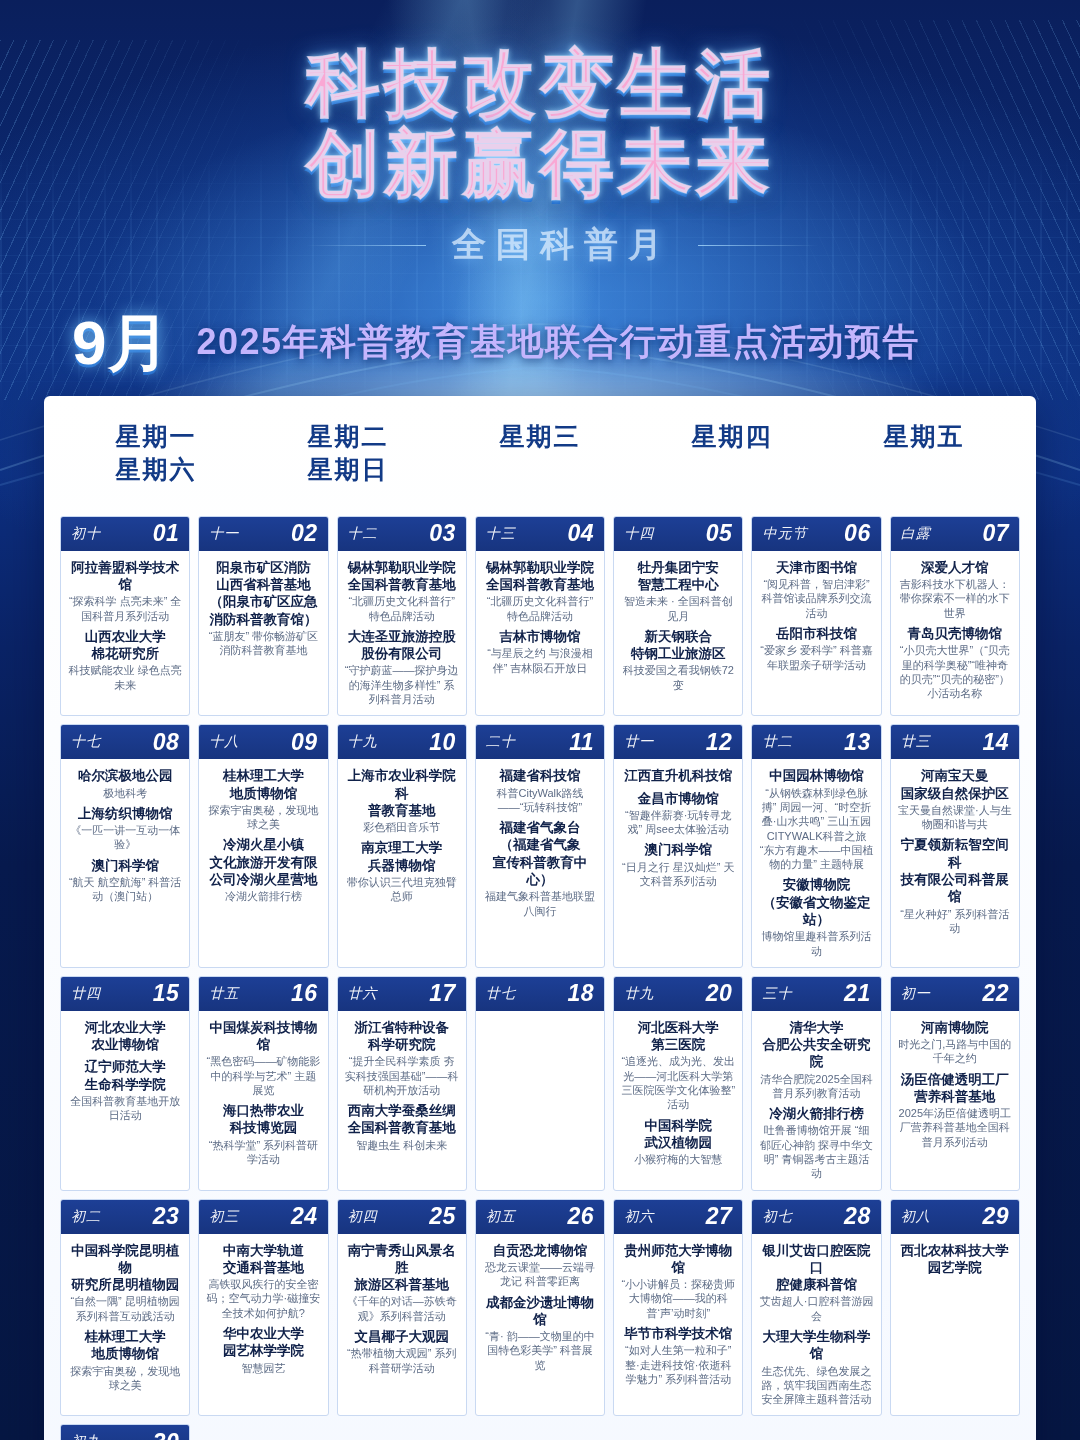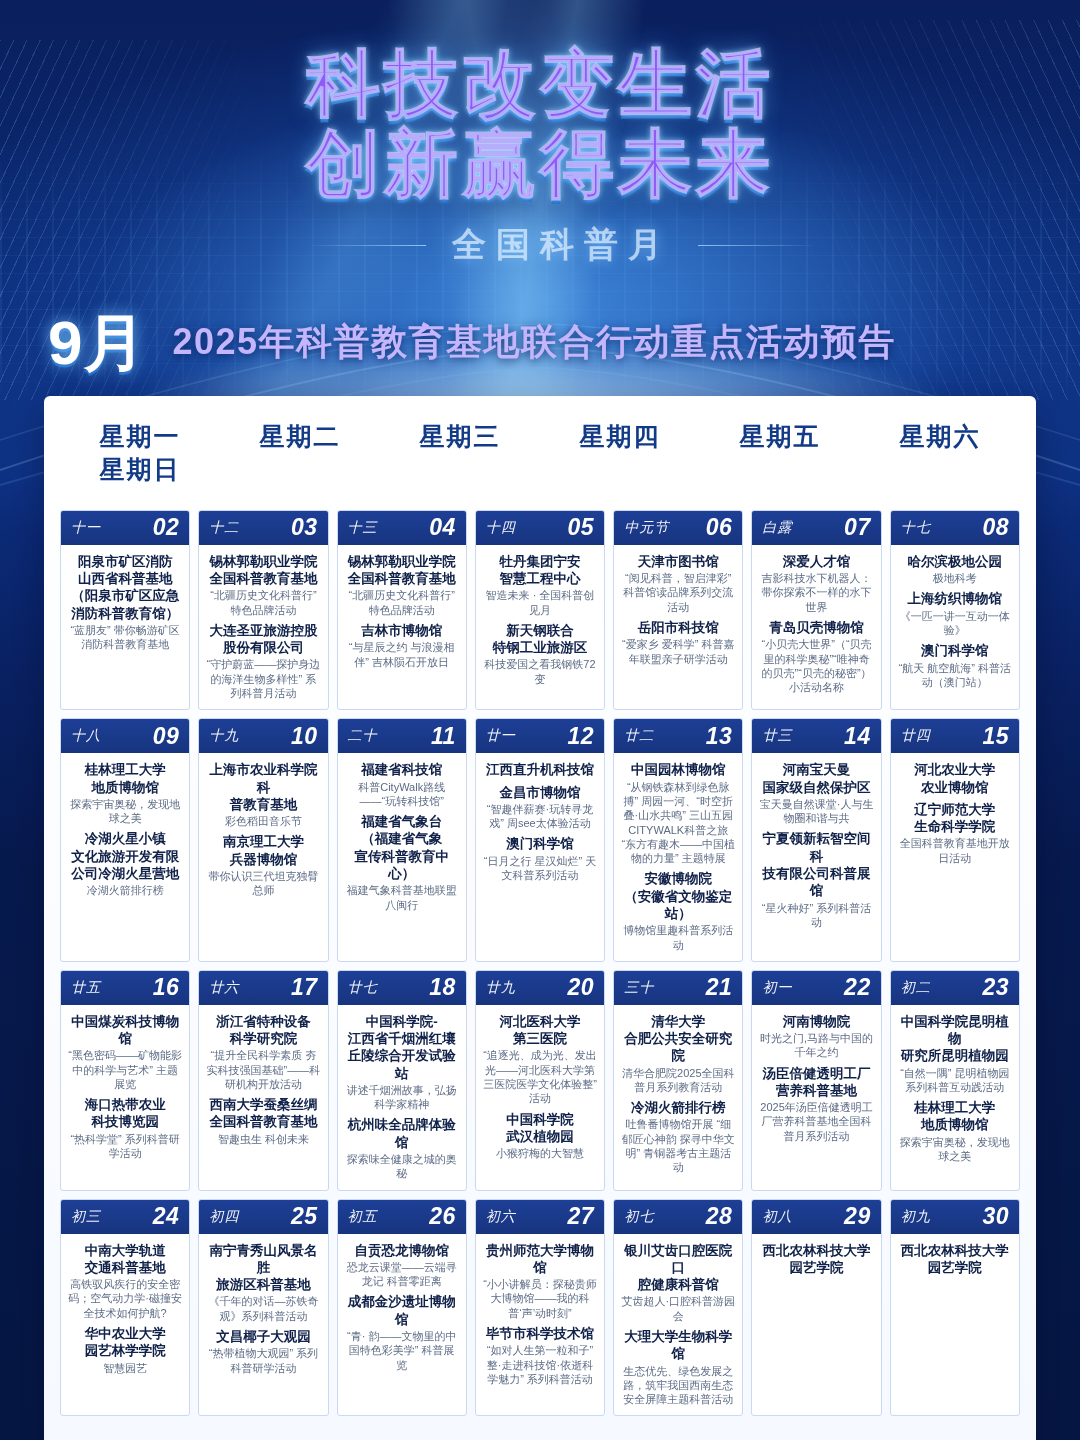--- a/index.html
+++ b/index.html
@@ -55,21 +55,21 @@
     background:repeating-linear-gradient(65deg, rgba(130,200,255,.20) 0 1px, rgba(0,0,0,0) 1px 13px);
     mask-image:linear-gradient(270deg,#000,rgba(0,0,0,0));
     -webkit-mask-image:linear-gradient(270deg,#000,rgba(0,0,0,0));
   }
 
   
   .hero { position:relative; padding-top:44px; text-align:center; }
   .hero h1 {
     margin:0; font-size:74px; line-height:1.08; letter-spacing:4px;
     font-weight:bold; font-family:"Liberation Sans", sans-serif;
-    color:#8b5cf6;
+    color:#f9a8d4;
     text-shadow:
       0 0 6px rgba(160,220,255,.9),
       0 0 22px rgba(90,170,255,.85),
       0 4px 0 #1763c8,
       0 8px 18px rgba(0,20,60,.6);
     -webkit-text-stroke:1px rgba(220,240,255,.55);
   }
   .hero h1 .l2 { display:block; }
   .hero .sub {
     margin-top:18px;
@@ -81,21 +81,21 @@
   .hero .sub-wrap { position:relative; display:inline-block; padding:0 26px; }
   .hero .sub-wrap:before, .hero .sub-wrap:after{
     content:""; position:absolute; top:50%; width:120px; height:1px;
     background:linear-gradient(90deg, rgba(170,220,255,0), rgba(170,220,255,.8));
   }
   .hero .sub-wrap:before { left:-120px; }
   .hero .sub-wrap:after { right:-120px; transform:scaleX(-1); }
 
   
   .monthbar {
-    position:relative; margin-top:44px; padding-left:48px;
+    position:relative; margin-top:44px; padding-left:72px;
     display:flex; align-items:center; gap:26px;
   }
   .month {
     font-size:62px; font-weight:bold; color:#ffffff; line-height:1;
     text-shadow:0 0 16px rgba(120,200,255,.95), 0 3px 0 #1c64c9;
     letter-spacing:1px;
   }
   .banner-title {
     font-size:36px; font-weight:bold; color:#c4b5fd; letter-spacing:1.5px;
     text-shadow:0 2px 10px rgba(0,30,90,.8);
@@ -103,22 +103,22 @@
 
   
   .cal-wrap {
     position:relative; margin:22px 44px 0 44px;
     background:linear-gradient(180deg,#ffffff 0%, #f4f8ff 100%);
     border-radius:6px;
     padding:14px 16px 24px 16px;
     box-shadow:0 10px 40px rgba(0,10,50,.45);
   }
   .dow {
-    display:grid; grid-template-columns:repeat(6,1fr);
-    padding:10px 0 24px 0;
+    display:grid; grid-template-columns:repeat(5,1fr);
+    padding:10px 0 30px 0;
   }
   .dow div {
     text-align:center; font-size:25px; font-weight:bold; color:#123a86;
     letter-spacing:2px;
   }
   .grid {
     display:grid; grid-template-columns:repeat(7,1fr);
     gap:8px 8px;
   }
   .cell {
@@ -186,20 +186,36 @@
     <div>星期二</div>
     <div>星期三</div>
     <div>星期四</div>
     <div>星期五</div>
     <div>星期六</div>
     <div>星期日</div>
   </div>
   <div class="grid" id="calendar-grid">
       <div class="cell">
         <div class="cell-head">
+          <span class="lunar">初十</span>
+          <span class="daynum">01</span>
+        </div>
+        <div class="cell-body">
+          <div class="ev">
+            <div class="ev-org">阿拉善盟科学技术馆</div>
+            <div class="ev-desc">“探索科学 点亮未来” 全国科普月系列活动</div>
+          </div>
+          <div class="ev">
+            <div class="ev-org">山西农业大学<br>棉花研究所</div>
+            <div class="ev-desc">科技赋能农业 绿色点亮未来</div>
+          </div>
+        </div>
+      </div>
+      <div class="cell">
+        <div class="cell-head">
           <span class="lunar">十一</span>
           <span class="daynum">02</span>
         </div>
         <div class="cell-body">
           <div class="ev">
             <div class="ev-org">阳泉市矿区消防<br>山西省科普基地<br>（阳泉市矿区应急<br>消防科普教育馆）</div>
             <div class="ev-desc">“蓝朋友” 带你畅游矿区消防科普教育基地</div>
           </div>
         </div>
       </div>
@@ -446,30 +462,20 @@
           <div class="ev">
             <div class="ev-org">西南大学蚕桑丝绸<br>全国科普教育基地</div>
             <div class="ev-desc">智趣虫生 科创未来</div>
           </div>
         </div>
       </div>
       <div class="cell">
         <div class="cell-head">
           <span class="lunar">廿七</span>
           <span class="daynum">18</span>
-        </div>
-        <div class="cell-body">
-          <div class="ev">
-            <div class="ev-org">中国科学院-<br>江西省千烟洲红壤<br>丘陵综合开发试验站</div>
-            <div class="ev-desc">讲述千烟洲故事，弘扬科学家精神</div>
-          </div>
-          <div class="ev">
-            <div class="ev-org">杭州味全品牌体验馆</div>
-            <div class="ev-desc">探索味全健康之城的奥秘</div>
-          </div>
         </div>
       </div>
       <div class="cell">
         <div class="cell-head">
           <span class="lunar">廿九</span>
           <span class="daynum">20</span>
         </div>
         <div class="cell-body">
           <div class="ev">
             <div class="ev-org">河北医科大学<br>第三医院</div>

